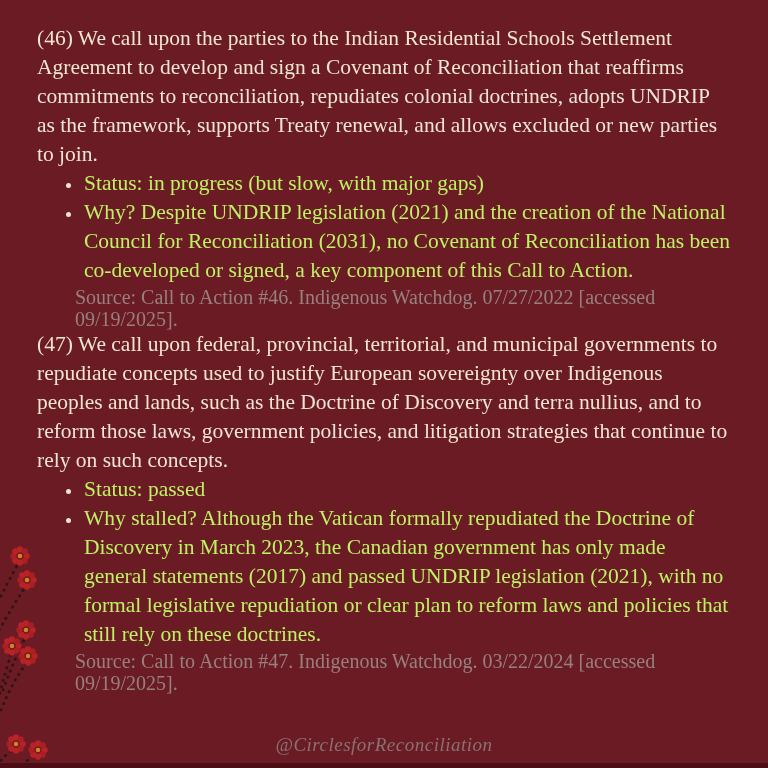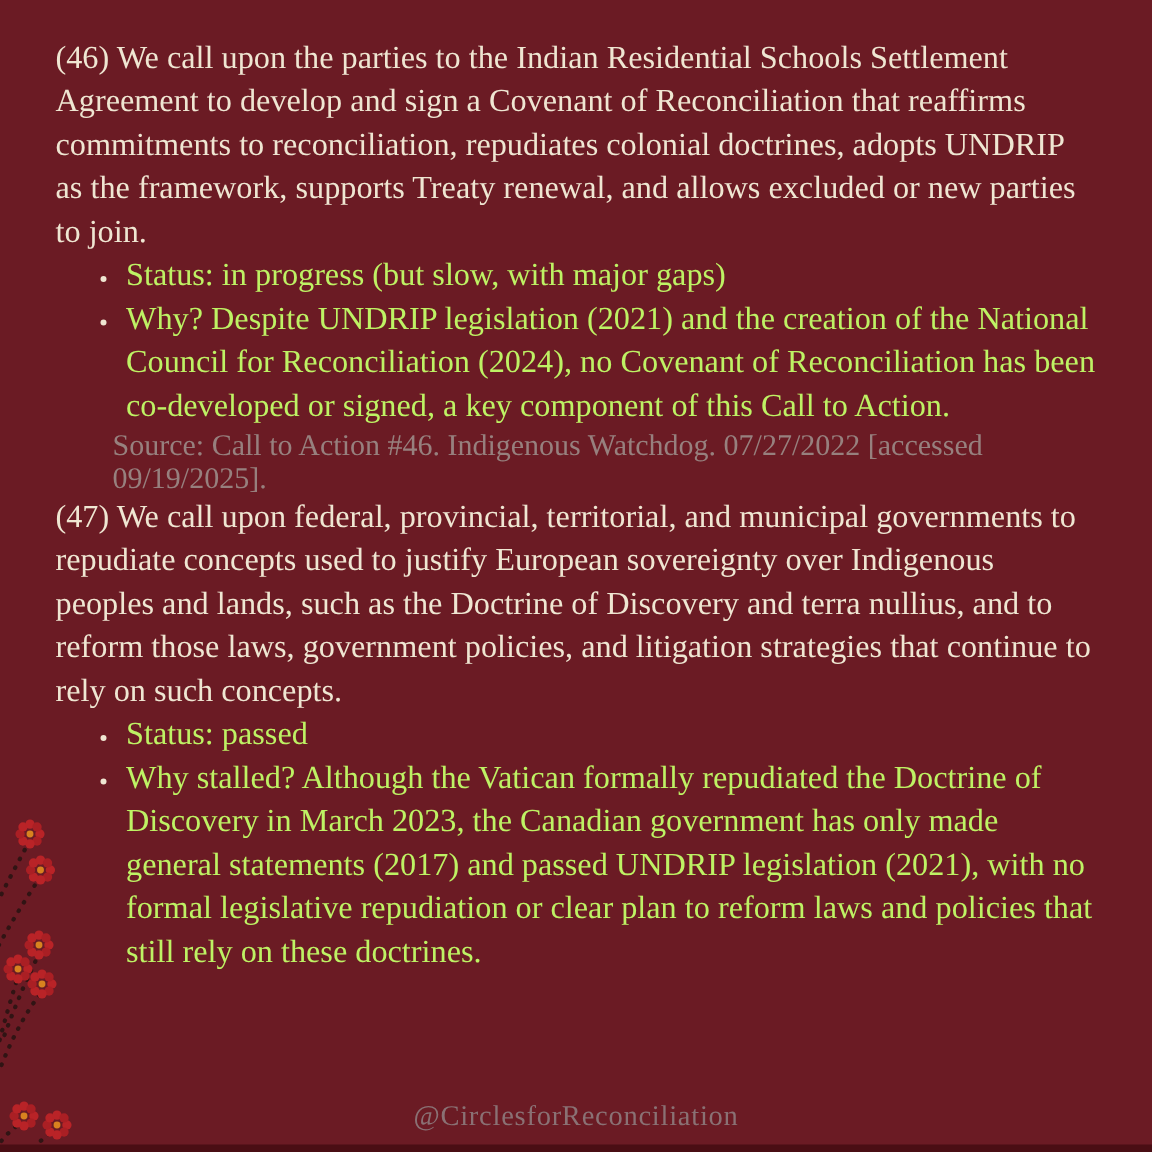--- a/index.html
+++ b/index.html
@@ -45,20 +45,21 @@
   }
   .section-47 { }
   .footer {
     position: absolute;
     left: 0; bottom: 12px;
     width: 100%;
     text-align: center;
     font-size: 19px;
     letter-spacing: 0.5px;
     color: #8a7174;
+    font-style: italic;
   }
   .bottom-bar {
     position: absolute;
     left: 0; bottom: 0;
     width: 100%; height: 5px;
     background: #4a0e14;
   }
   .floral {
     position: absolute;
     left: 0; top: 538px;
@@ -68,31 +69,32 @@
 </style>
 </head>
 <body>
 
 <div class="content">
 
   <section>
     <p class="para">(46) We call upon the parties to the Indian Residential Schools Settlement Agreement to develop and sign a Covenant of Reconciliation that reaffirms commitments to reconciliation, repudiates colonial doctrines, adopts UNDRIP as the framework, supports Treaty renewal, and allows excluded or new parties to join.</p>
     <ul class="bullets">
       <li>Status: in progress (but slow, with major gaps)</li>
-      <li>Why? Despite UNDRIP legislation (2021) and the creation of the National Council for Reconciliation (2024), no Covenant of Reconciliation has been co-developed or signed, a key component of this Call to Action.</li>
+      <li>Why? Despite UNDRIP legislation (2021) and the creation of the National Council for Reconciliation (2031), no Covenant of Reconciliation has been co-developed or signed, a key component of this Call to Action.</li>
     </ul>
     <p class="source">Source: Call to Action #46. Indigenous Watchdog. 07/27/2022 [accessed 09/19/2025].</p>
   </section>
 
   <section class="section-47">
     <p class="para">(47) We call upon federal, provincial, territorial, and municipal governments to repudiate concepts used to justify European sovereignty over Indigenous peoples and lands, such as the Doctrine of Discovery and terra nullius, and to reform those laws, government policies, and litigation strategies that continue to rely on such concepts.</p>
     <ul class="bullets">
       <li>Status: passed</li>
       <li>Why stalled? Although the Vatican formally repudiated the Doctrine of Discovery in March 2023, the Canadian government has only made general statements (2017) and passed UNDRIP legislation (2021), with no formal legislative repudiation or clear plan to reform laws and policies that still rely on these doctrines.</li>
     </ul>
+    <p class="source">Source: Call to Action #47. Indigenous Watchdog. 03/22/2024 [accessed 09/19/2025].</p>
   </section>
 
 </div>
 
 <svg class="floral" viewBox="0 0 60 230" aria-hidden="true">
   <defs>
     <g id="flower">
       <circle cx="6.6" cy="0" r="3.1" fill="#b92327"></circle>
       <circle cx="4.7" cy="4.7" r="3.1" fill="#aa1f24"></circle>
       <circle cx="0" cy="6.6" r="3.1" fill="#b92327"></circle>

